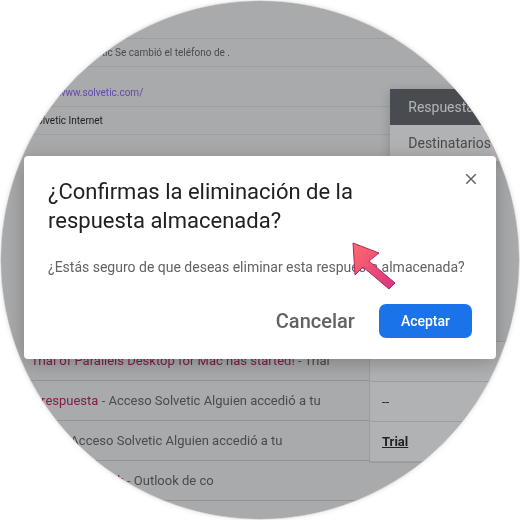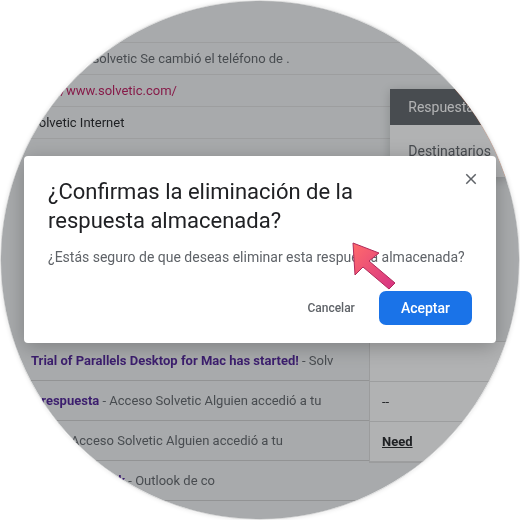--- a/index.html
+++ b/index.html
@@ -26,43 +26,43 @@
       background: #f1f3f4;
     }
     .email-list {
       padding-top: 10px;
     }
     .email-row {
       display: flex;
       align-items: center;
       padding: 8px 30px;
       border-bottom: 1px solid #e0e0e0;
-      font-size: 13px;
+      font-size: 10px;
       color: #5f6368;
       white-space: nowrap;
       overflow: hidden;
     }
     .email-row .bold { font-weight: 400; color: #202124; }
-    .email-row.link { color: #be185d; }
+    .email-row.link { color: #8b5cf6; margin-top: 12px; }
     .popup-menu {
       position: absolute;
       right: 10px;
       top: 88px;
       background: #c2410c;
       box-shadow: 0 2px 10px rgba(0,0,0,0.2);
       z-index: 5;
       font-size: 14px;
     }
     .popup-menu .tab-active {
       background: #5f6368;
       color: #fff;
       padding: 10px 18px;
     }
     .popup-menu .tab-item {
-      padding: 18px 18px;
+      padding: 10px 18px;
       color: #5f6368;
       background: #fff;
     }
     .overlay {
       position: absolute;
       top: 0; left: 0; right: 0; bottom: 0;
       background: rgba(32,33,36,0.35);
       z-index: 10;
     }
     .dialog {
@@ -74,39 +74,39 @@
       background: #fff;
       border-radius: 4px;
       box-shadow: 0 4px 20px rgba(0,0,0,0.25);
       padding: 22px 24px 18px 24px;
     }
     .dialog-title {
       font-size: 22px;
       font-weight: 400;
       color: #202124;
       line-height: 1.3;
-      margin-bottom: 14px;
+      margin-bottom: 24px;
       padding-right: 30px;
     }
     .dialog-body {
       font-size: 14px;
       color: #5f6368;
       margin-bottom: 26px;
     }
     .dialog-actions {
       display: flex;
       justify-content: flex-end;
       gap: 8px;
       align-items: center;
     }
     .btn-text {
       background: transparent;
       border: none;
       color: #5f6368;
-      font-size: 12px;
+      font-size: 20px;
       font-weight: 500;
       padding: 8px 16px;
       cursor: pointer;
       font-family: inherit;
     }
     .btn-primary {
       background: #1a73e8;
       color: #fff;
       border: none;
       font-size: 14px;
@@ -137,21 +137,21 @@
       background: #f1f3f4;
     }
     .bottom-row {
       padding: 12px 30px;
       border-bottom: 1px solid #d0d0d0;
       font-size: 13px;
       color: #5f6368;
       white-space: nowrap;
       overflow: hidden;
     }
-    .bottom-row .bold { font-weight: 700; color: #4c1d95; }
+    .bottom-row .bold { font-weight: 400; color: #be185d; }
     .side-box {
       position: absolute;
       right: 10px;
       top: 340px;
       width: 140px;
       background: #fff;
       border: 1px solid #ddd;
       z-index: 6;
     }
     .side-box-row {
@@ -187,42 +187,42 @@
       </div>
     </div>
 
     <div class="popup-menu">
       <div class="tab-active">Respuesta</div>
       <div class="tab-item">Destinatarios</div>
     </div>
 
     <div class="bottom-section">
       <div class="bottom-row">
-        <span class="bold">Trial of Parallels Desktop for Mac has started!</span><span> - Solv</span>
+        <span class="bold">Trial of Parallels Desktop for Mac has started!</span><span> - Trial</span>
       </div>
       <div class="bottom-row">
         <span class="bold">e respuesta</span><span> - Acceso Solvetic Alguien accedió a tu</span>
       </div>
       <div class="bottom-row">
         <span class="bold">ridad</span><span> - Acceso Solvetic Alguien accedió a tu</span>
       </div>
       <div class="bottom-row">
         <span class="bold">icrosoft Outlook</span><span> - Outlook de co</span>
       </div>
     </div>
 
     <div class="side-box">
       <div class="side-box-row">
           <span></span>
         </div>
       <div class="side-box-row">
           <span>--</span>
         </div>
       <div class="side-box-row">
-          <span class="u">Need</span>
+          <span class="u">Trial</span>
         </div>
     </div>
   </div>
 
   <div class="overlay"></div>
 
   <div class="dialog">
     <div class="close-icon">
       <svg width="18" height="18" viewBox="0 0 24 24">
           <path fill="currentColor" d="M19 6.41 17.59 5 12 10.59 6.41 5 5 6.41 10.59 12 5 17.59 6.41 19 12 13.41 17.59 19 19 17.59 13.41 12z"></path>

